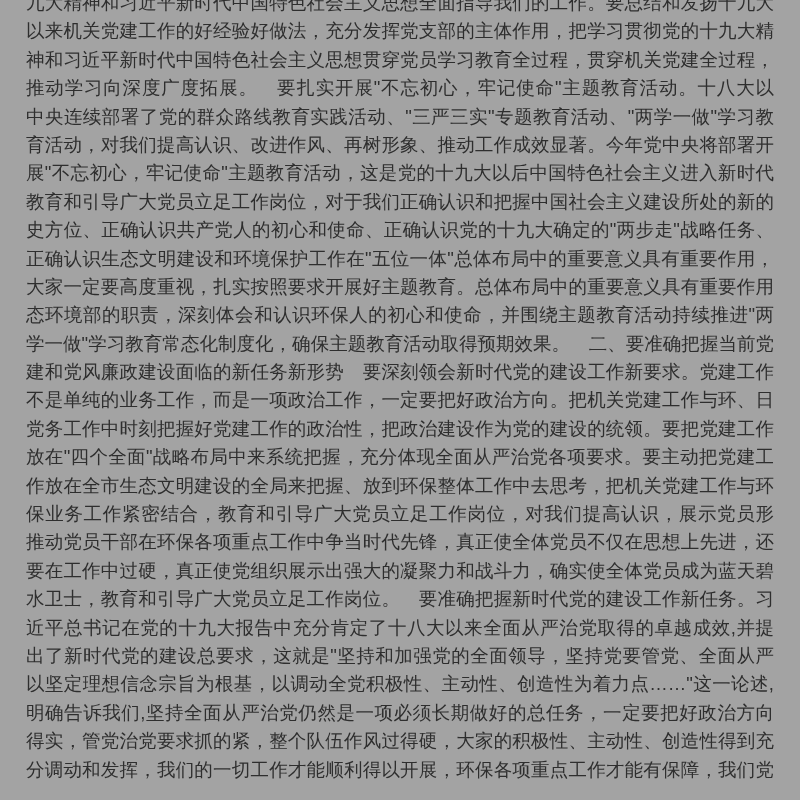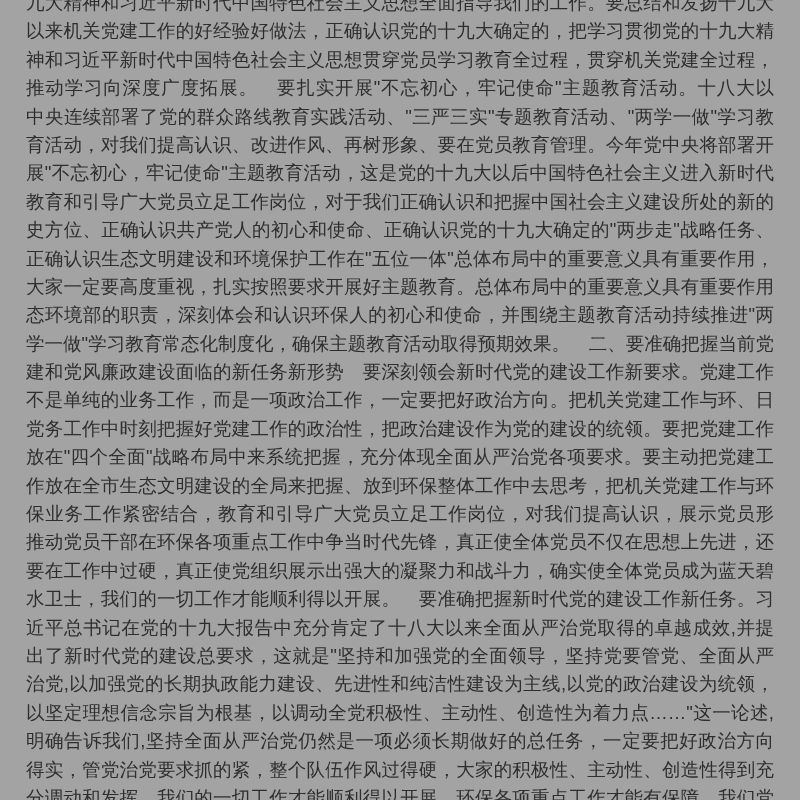--- a/index.html
+++ b/index.html
@@ -37,42 +37,41 @@
     text-justify: inter-ideograph;
     letter-spacing: 0;
   }
 </style>
 </head>
 <body>
 
 <div class="page">
   <div class="text-flow">
     <div class="line">九大精神和习近平新时代中国特色社会主义思想全面指导我们的工作。要总结和发扬十九大</div>
-    <div class="line">以来机关党建工作的好经验好做法，正确认识党的十九大确定的，把学习贯彻党的十九大精</div>
+    <div class="line">以来机关党建工作的好经验好做法，充分发挥党支部的主体作用，把学习贯彻党的十九大精</div>
     <div class="line">神和习近平新时代中国特色社会主义思想贯穿党员学习教育全过程，贯穿机关党建全过程，</div>
     <div class="line">推动学习向深度广度拓展。　要扎实开展"不忘初心，牢记使命"主题教育活动。十八大以来，</div>
     <div class="line">中央连续部署了党的群众路线教育实践活动、"三严三实"专题教育活动、"两学一做"学习教</div>
-    <div class="line">育活动，对我们提高认识、改进作风、再树形象、要在党员教育管理。今年党中央将部署开</div>
+    <div class="line">育活动，对我们提高认识、改进作风、再树形象、推动工作成效显著。今年党中央将部署开</div>
     <div class="line">展"不忘初心，牢记使命"主题教育活动，这是党的十九大以后中国特色社会主义进入新时代</div>
     <div class="line">教育和引导广大党员立足工作岗位，对于我们正确认识和把握中国社会主义建设所处的新的历</div>
     <div class="line">史方位、正确认识共产党人的初心和使命、正确认识党的十九大确定的"两步走"战略任务、</div>
     <div class="line">正确认识生态文明建设和环境保护工作在"五位一体"总体布局中的重要意义具有重要作用，</div>
     <div class="line">大家一定要高度重视，扎实按照要求开展好主题教育。总体布局中的重要意义具有重要作用</div>
     <div class="line">态环境部的职责，深刻体会和认识环保人的初心和使命，并围绕主题教育活动持续推进"两</div>
     <div class="line">学一做"学习教育常态化制度化，确保主题教育活动取得预期效果。　二、要准确把握当前党</div>
     <div class="line">建和党风廉政建设面临的新任务新形势　要深刻领会新时代党的建设工作新要求。党建工作</div>
     <div class="line">不是单纯的业务工作，而是一项政治工作，一定要把好政治方向。把机关党建工作与环、日常</div>
     <div class="line">党务工作中时刻把握好党建工作的政治性，把政治建设作为党的建设的统领。要把党建工作</div>
     <div class="line">放在"四个全面"战略布局中来系统把握，充分体现全面从严治党各项要求。要主动把党建工</div>
     <div class="line">作放在全市生态文明建设的全局来把握、放到环保整体工作中去思考，把机关党建工作与环</div>
     <div class="line">保业务工作紧密结合，教育和引导广大党员立足工作岗位，对我们提高认识，展示党员形象，</div>
     <div class="line">推动党员干部在环保各项重点工作中争当时代先锋，真正使全体党员不仅在思想上先进，还</div>
     <div class="line">要在工作中过硬，真正使党组织展示出强大的凝聚力和战斗力，确实使全体党员成为蓝天碧</div>
-    <div class="line">水卫士，我们的一切工作才能顺利得以开展。　要准确把握新时代党的建设工作新任务。习</div>
+    <div class="line">水卫士，教育和引导广大党员立足工作岗位。　要准确把握新时代党的建设工作新任务。习</div>
     <div class="line">近平总书记在党的十九大报告中充分肯定了十八大以来全面从严治党取得的卓越成效,并提</div>
     <div class="line">出了新时代党的建设总要求，这就是"坚持和加强党的全面领导，坚持党要管党、全面从严</div>
-    <div class="line">治党,以加强党的长期执政能力建设、先进性和纯洁性建设为主线,以党的政治建设为统领，</div>
     <div class="line">以坚定理想信念宗旨为根基，以调动全党积极性、主动性、创造性为着力点……"这一论述,</div>
     <div class="line">明确告诉我们,坚持全面从严治党仍然是一项必须长期做好的总任务，一定要把好政治方向</div>
     <div class="line">得实，管党治党要求抓的紧，整个队伍作风过得硬，大家的积极性、主动性、创造性得到充</div>
     <div class="line">分调动和发挥，我们的一切工作才能顺利得以开展，环保各项重点工作才能有保障，我们党</div>
   </div>
 </div>
 
 </body></html>

